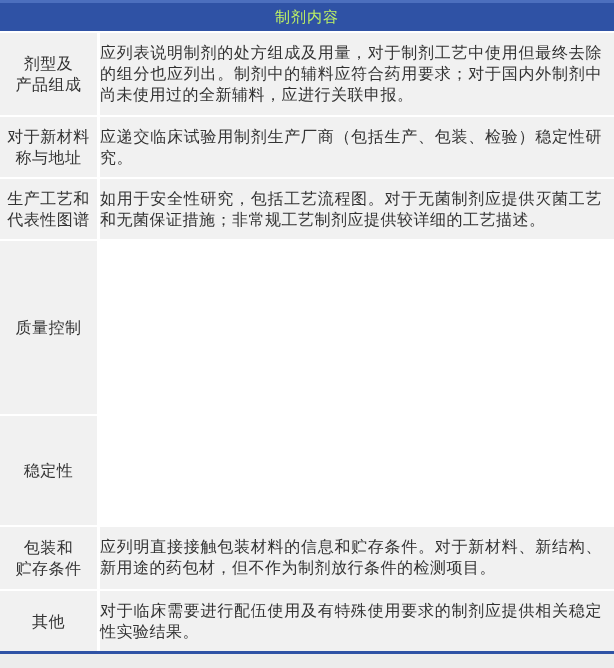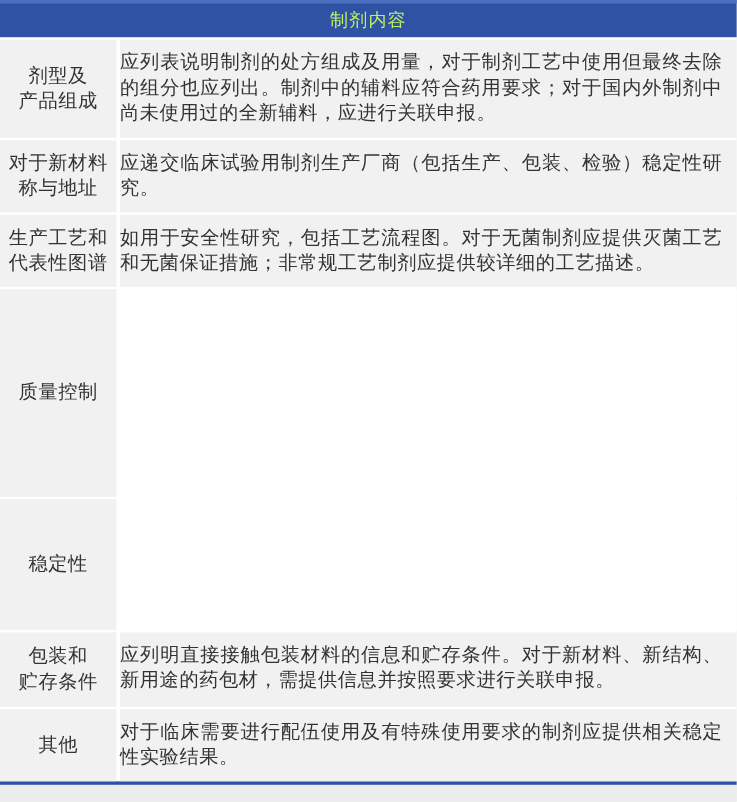--- a/index.html
+++ b/index.html
@@ -103,21 +103,21 @@
       <div class="cell label">质量控制</div>
     </div>
 
     <div class="row r4">
       <div class="cell label">稳定性</div>
     </div>
 
     <div class="row r5">
       <div class="cell label">包装和
 贮存条件</div>
-      <div class="cell content">应列明直接接触包装材料的信息和贮存条件。对于新材料、新结构、新用途的药包材，需提供信息并按照要求进行关联申报。</div>
+      <div class="cell content">应列明直接接触包装材料的信息和贮存条件。对于新材料、新结构、新用途的药包材，但不作为制剂放行条件的检测项目。</div>
     </div>
 
     <div class="row r6">
       <div class="cell label">其他</div>
       <div class="cell content">对于临床需要进行配伍使用及有特殊使用要求的制剂应提供相关稳定性实验结果。</div>
     </div>
 
   </div>
 </div>
 

